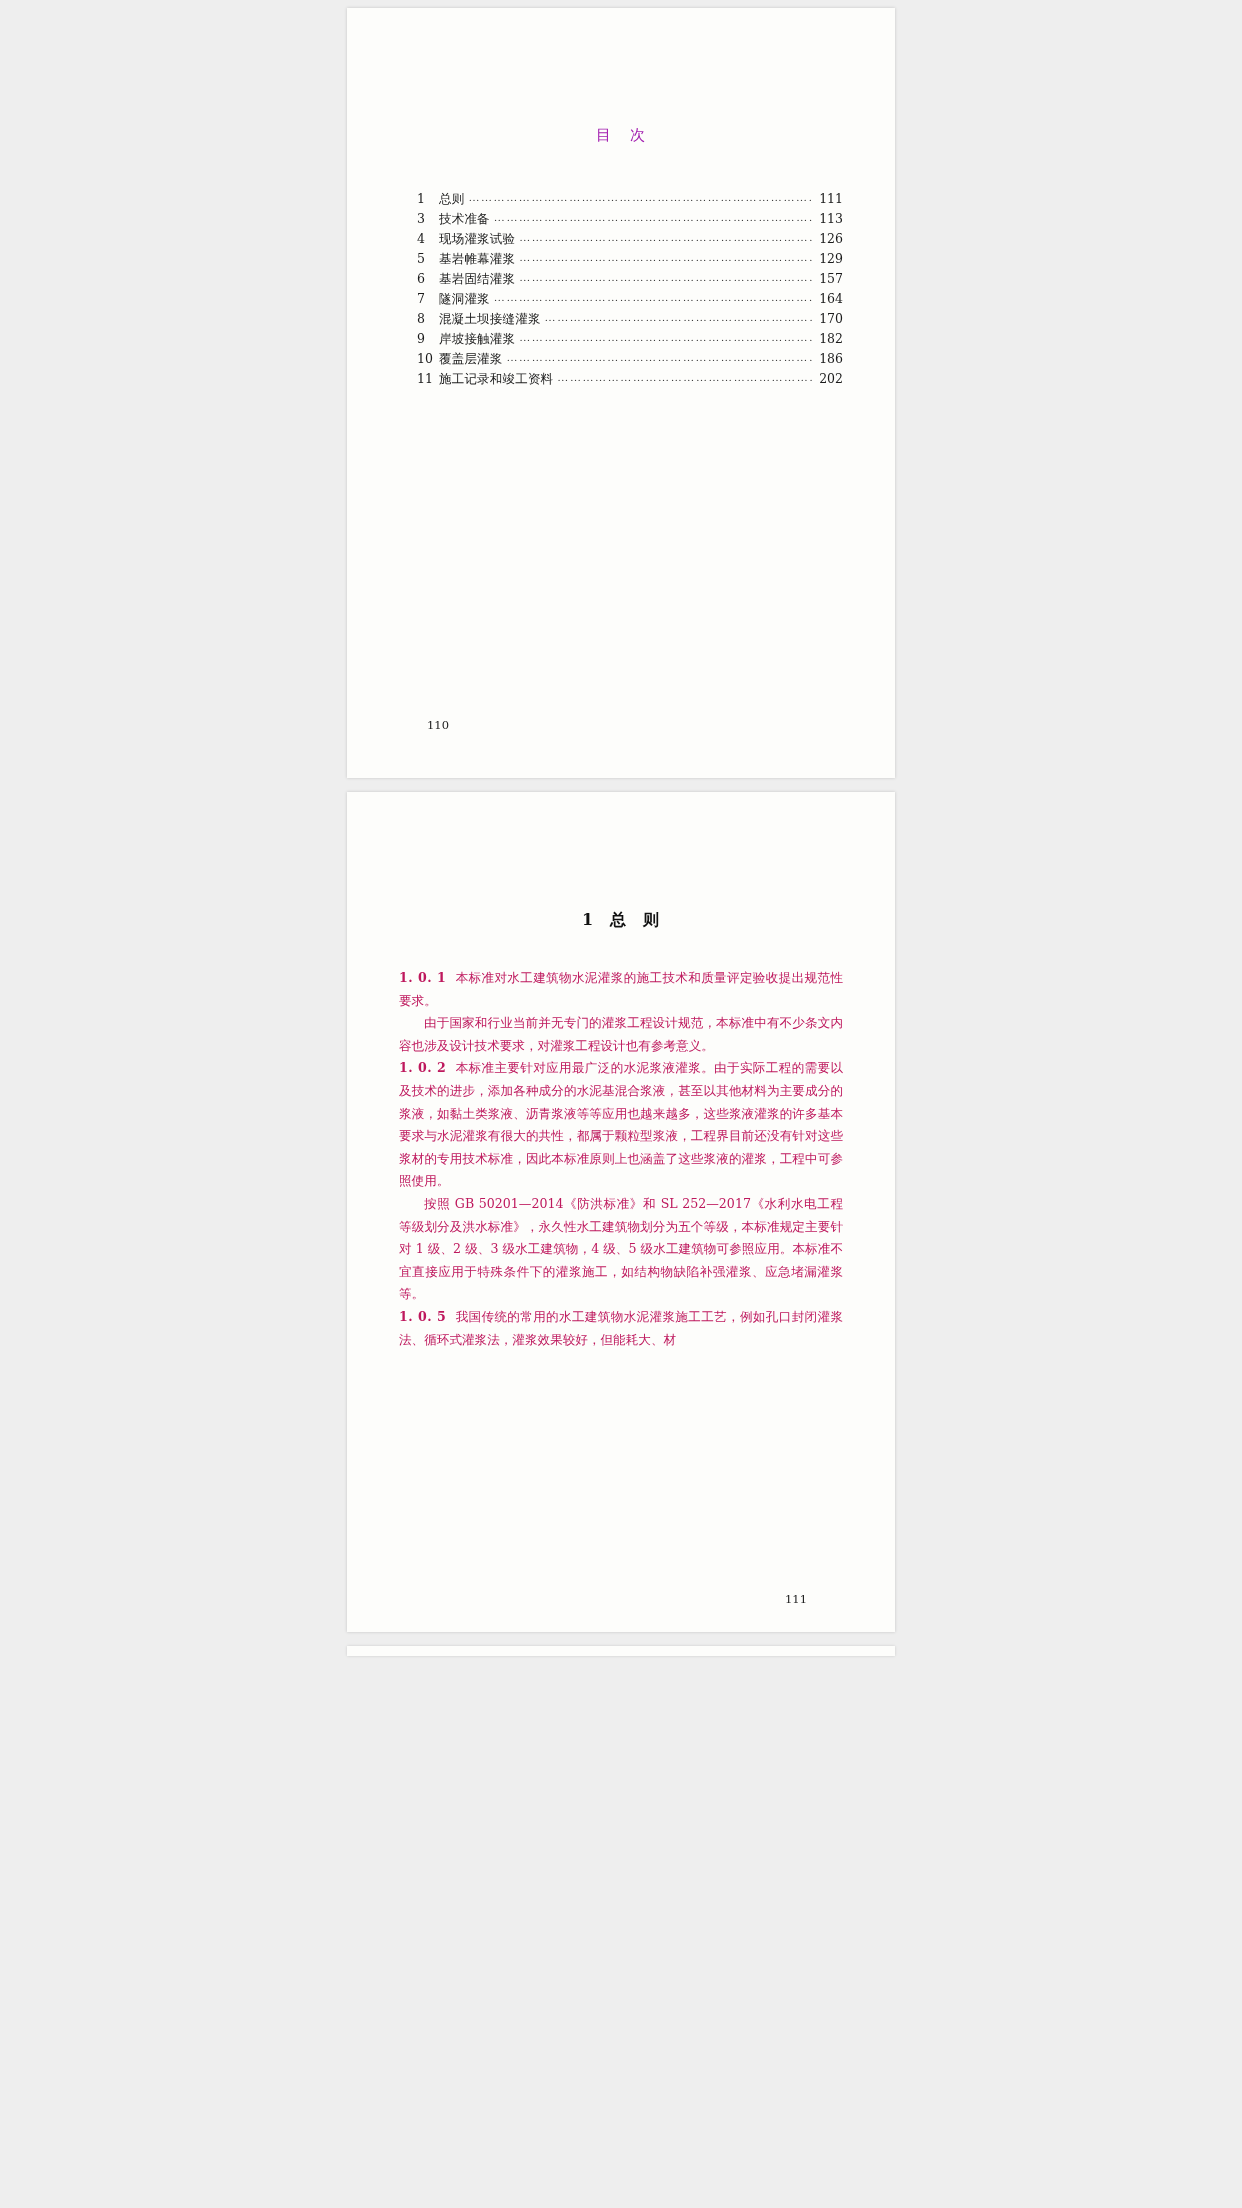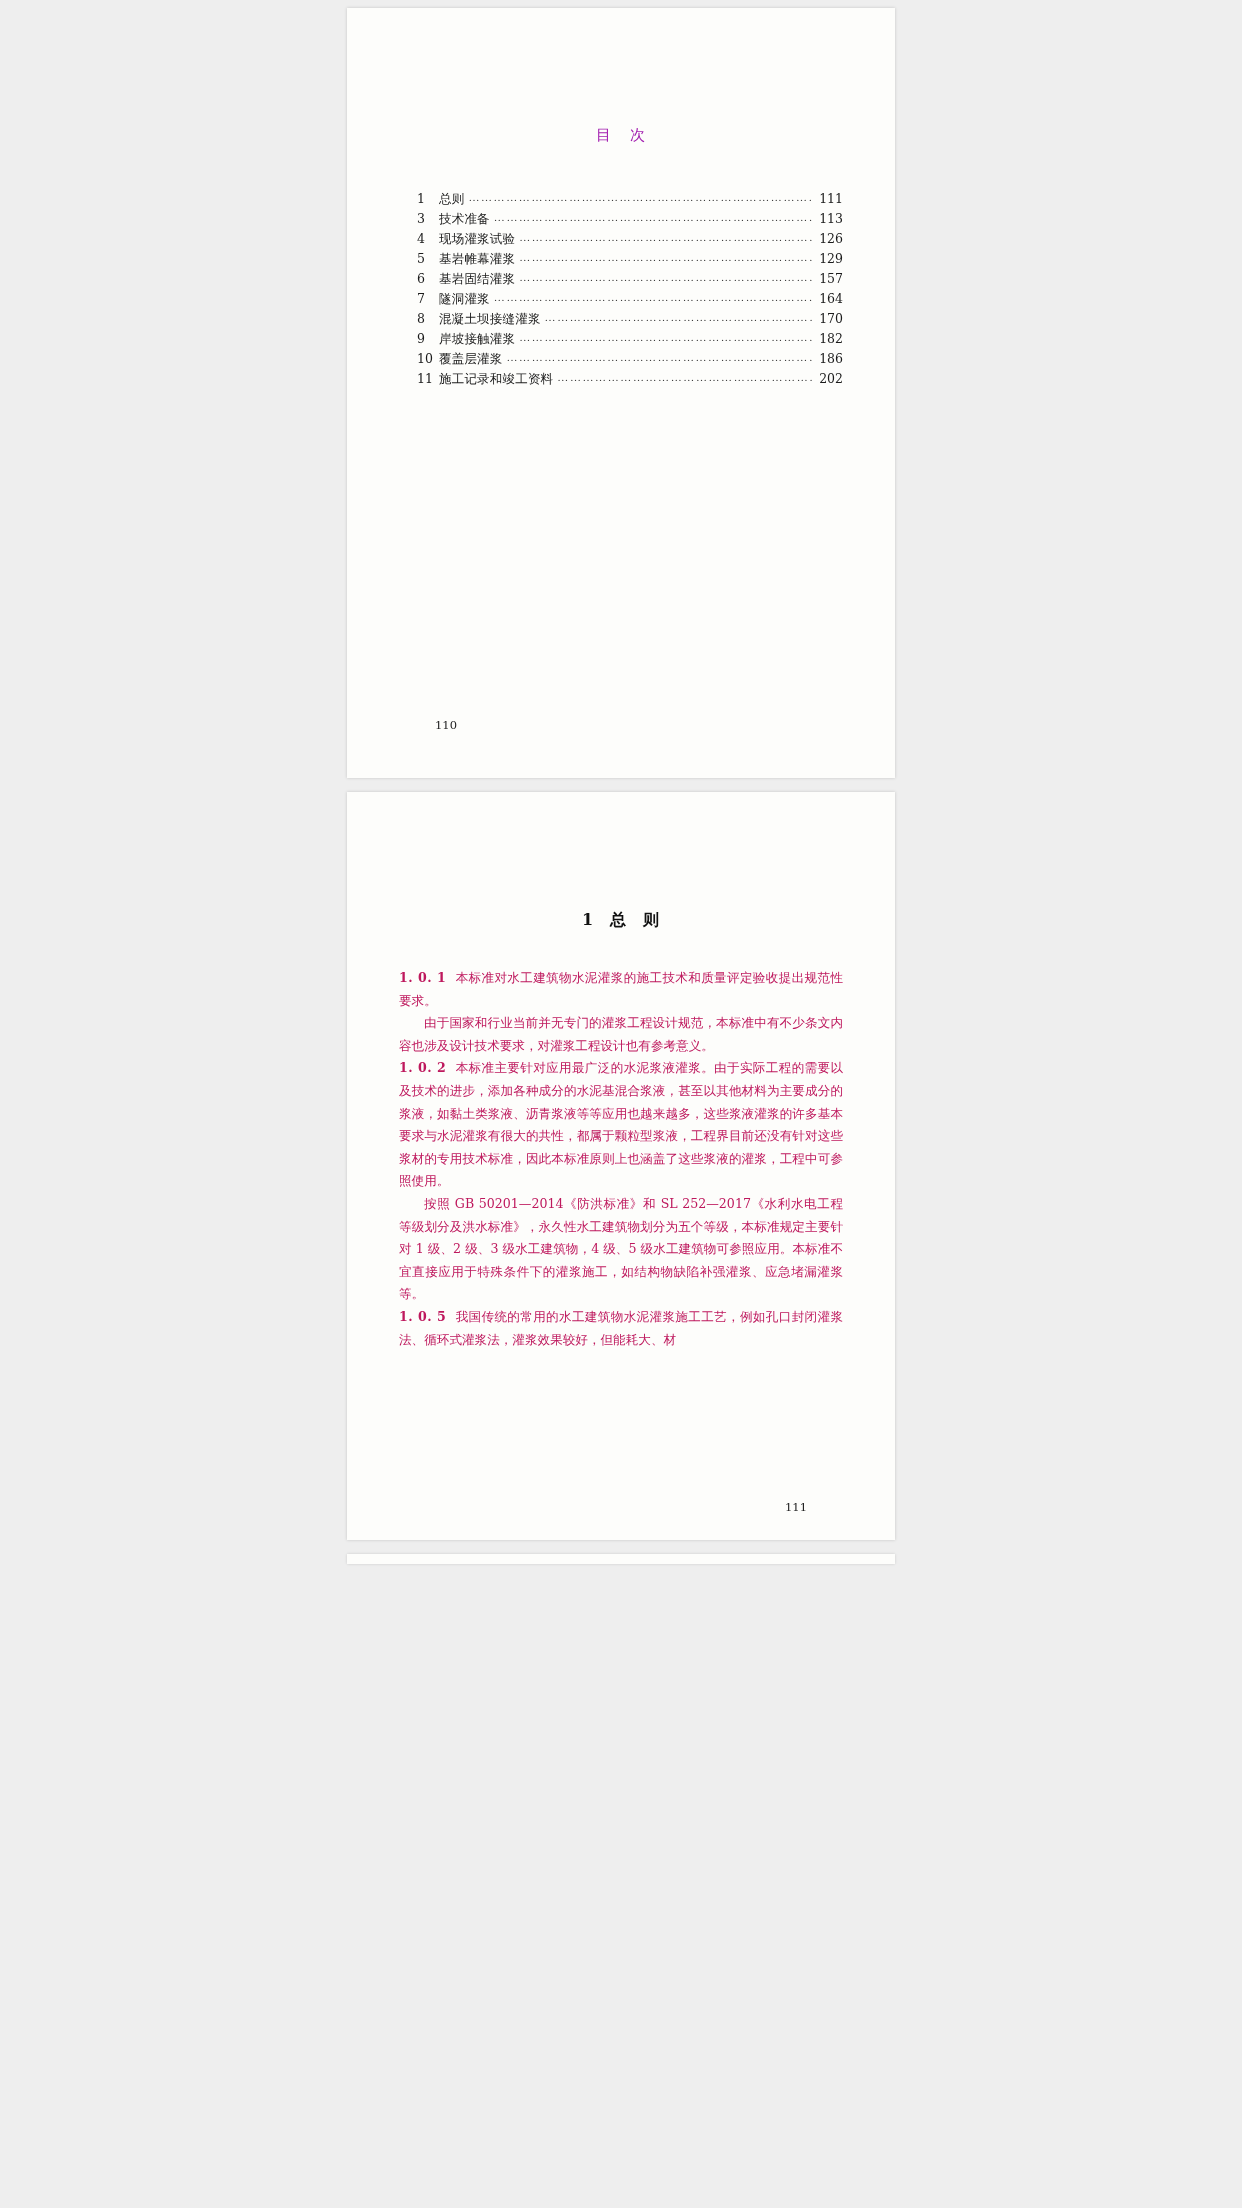--- a/index.html
+++ b/index.html
@@ -25,21 +25,21 @@
     background: #fdfdfb;
     box-shadow: 0 0 3px rgba(0,0,0,0.18);
     box-sizing: border-box;
     position: relative;
   }
   .page-one {
     height: 770px;
     padding: 0 52px;
   }
   .page-two {
-    height: 748px;
+    height: 840px;
     margin-top: 14px;
     padding: 0 52px;
   }
   .page-inner {
     height: 100%;
     position: relative;
   }
 
   
   .toc-title {
@@ -88,21 +88,21 @@
   }
   .toc-page {
     flex: 0 0 auto;
     width: 26px;
     text-align: right;
     font-family: "DejaVu Serif", "Liberation Serif", serif;
     font-size: 12.5px;
   }
   .folio-left {
     position: absolute;
-    left: 36px;
+    left: 28px;
     bottom: 46px;
     font-size: 11.5px;
     color: #1b1b1b;
     font-family: "DejaVu Serif", "Liberation Serif", serif;
   }
 
   
   .chap-title {
     text-align: center;
     font-size: 16px;

